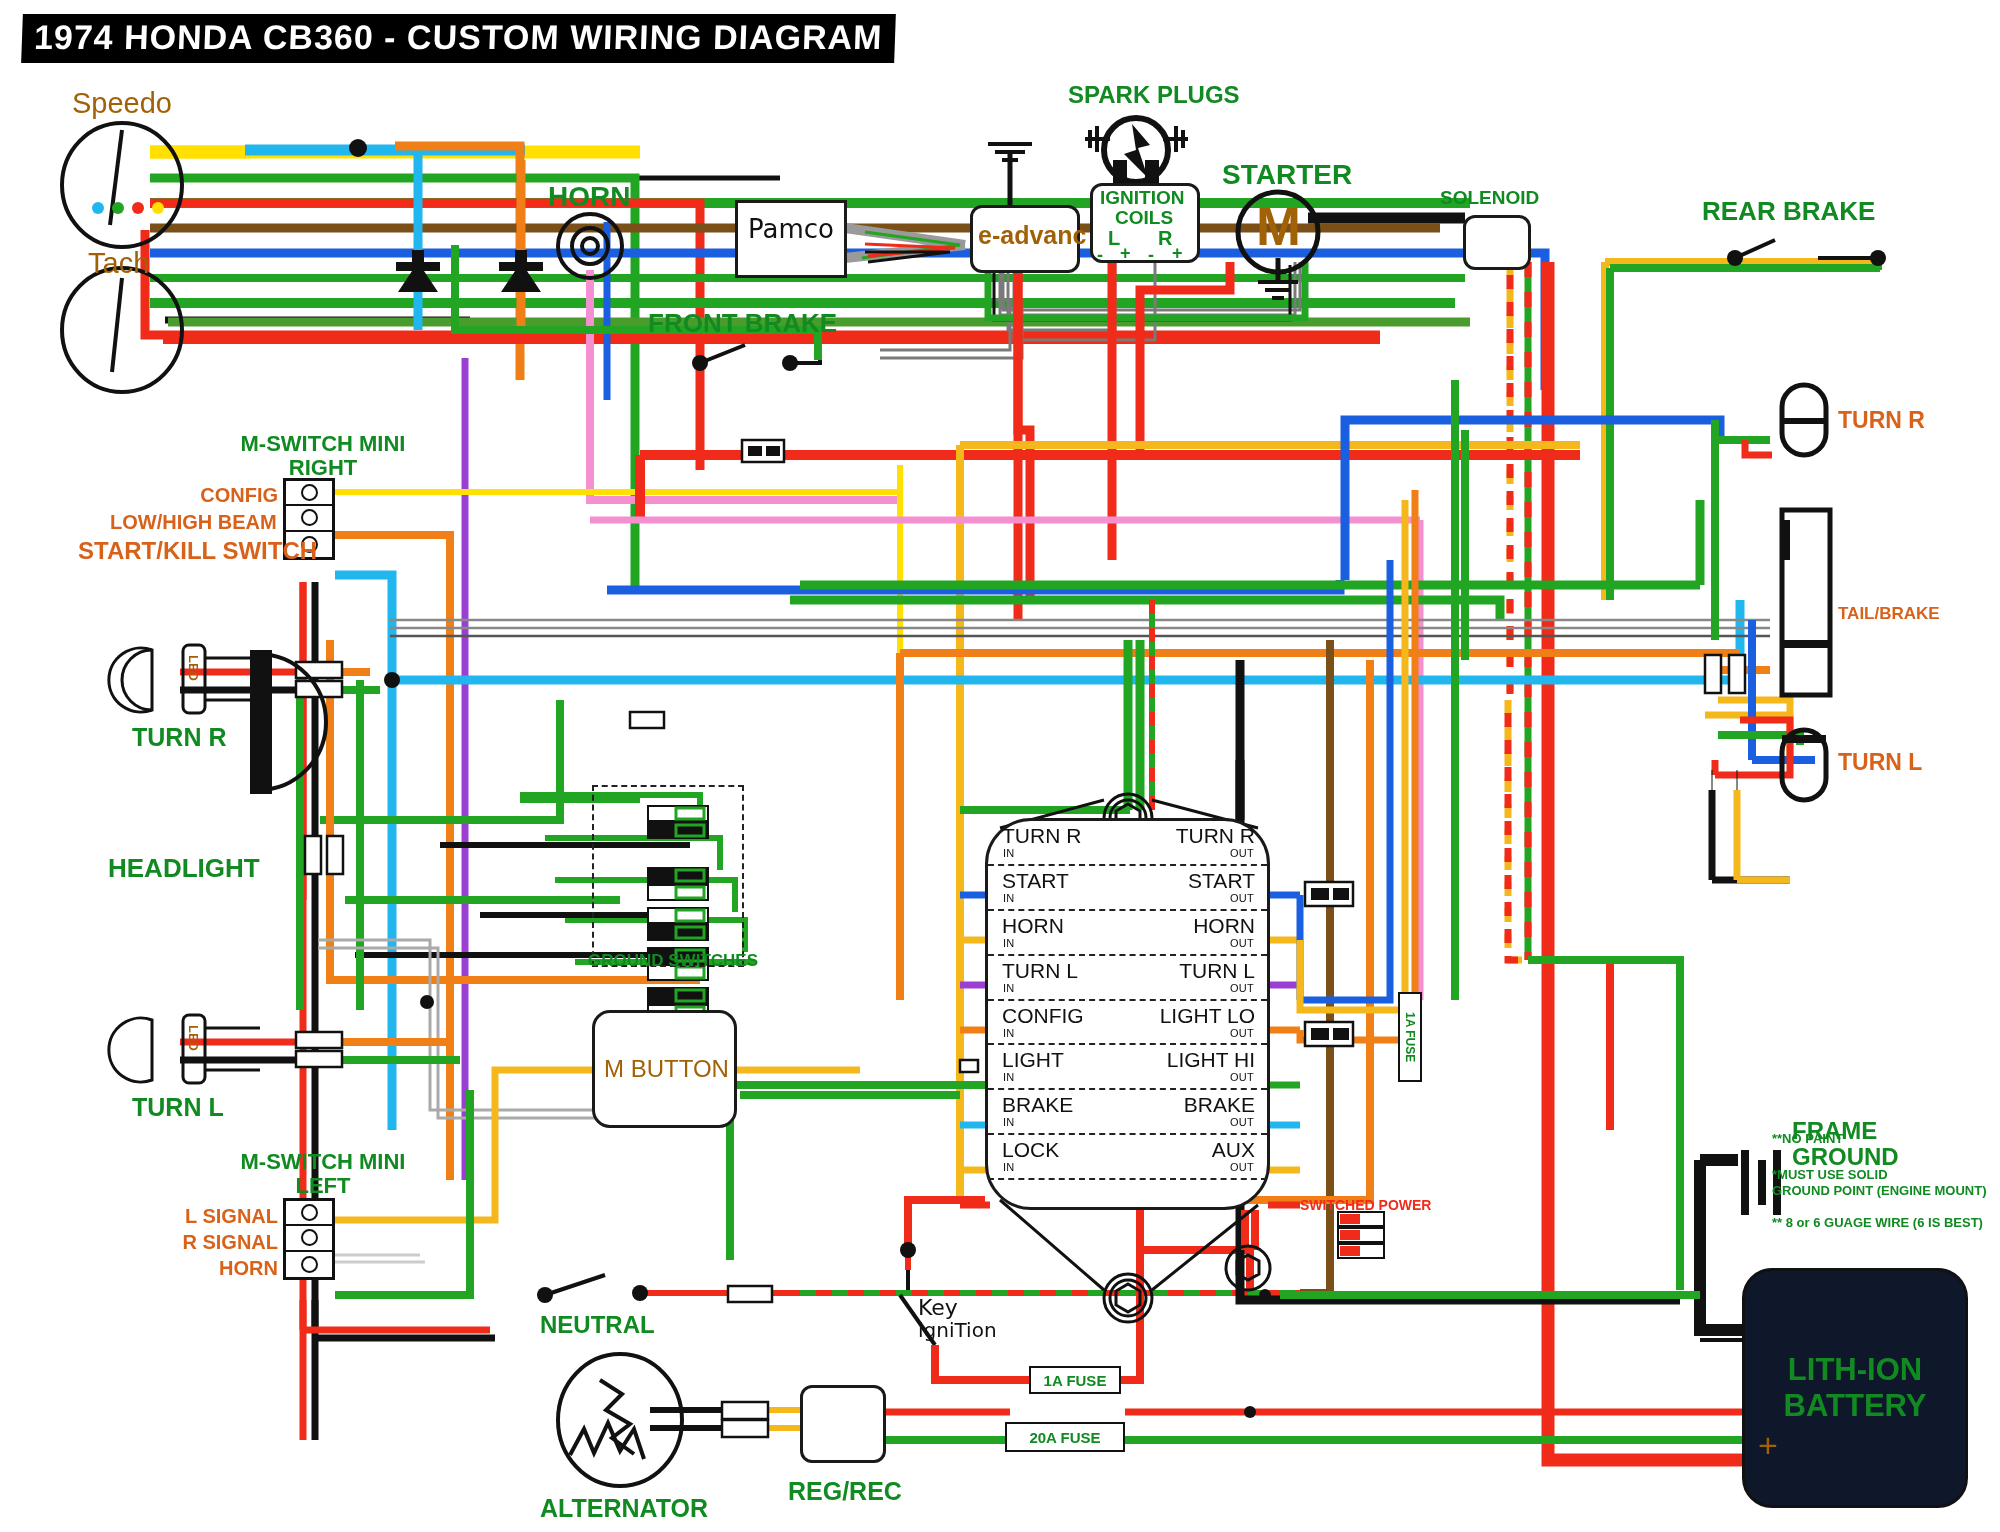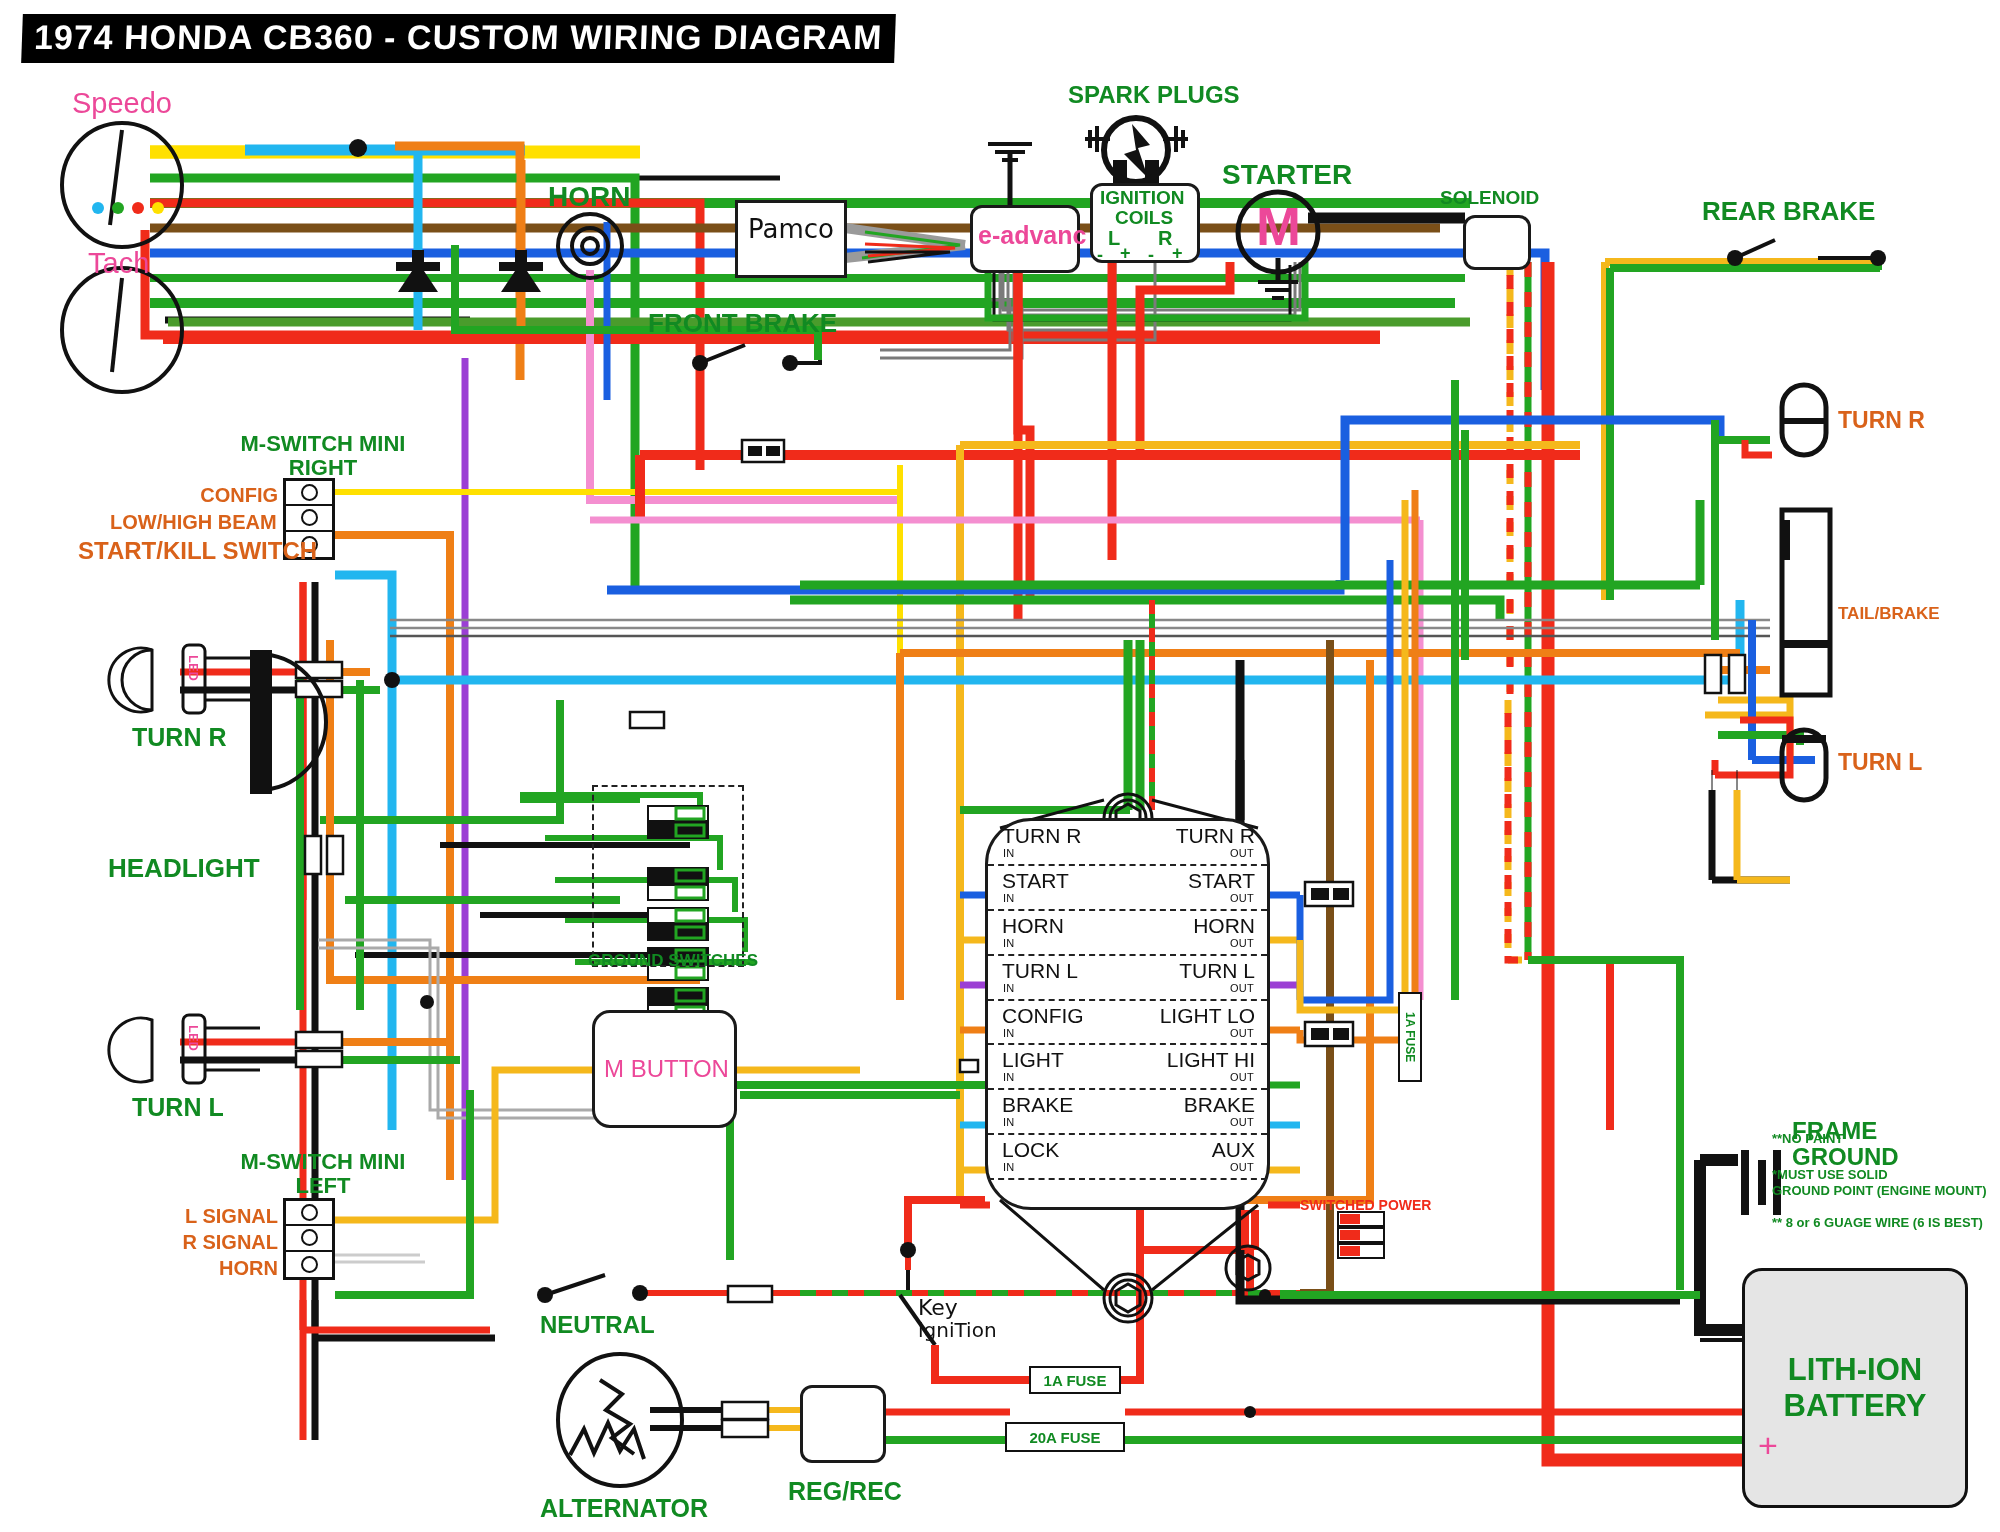--- a/index.html
+++ b/index.html
@@ -36,21 +36,21 @@
     color: #ffffff;
     font-family: "Liberation Sans", sans-serif;
     font-weight: bold;
     font-size: 34px;
     letter-spacing: 1px;
     padding: 4px 12px 6px 12px;
     transform: skewX(-2deg);
   }
   .grn { color: #118a22; font-weight: bold; }
   .org { color: #d9621a; font-weight: bold; }
-  .blk { color: #ec4899; }
+  .blk { color: #a16207; }
   .handwrite {
     font-family: "DejaVu Sans", sans-serif;
     color: #111;
   }
   .munit {
     position: absolute;
     left: 985px; top: 818px;
     width: 285px; height: 392px;
     border: 3px solid #1a1a1a;
     border-radius: 46px;
@@ -120,22 +120,22 @@
   .gsbox {
     position: absolute;
     border: 2px dashed #222;
     box-sizing: border-box;
   }
   .battery {
     position: absolute;
     left: 1742px; top: 1268px;
     width: 226px; height: 240px;
     border: 3px solid #111;
-    border-radius: 20px;
-    background: #e5e5e5;
+    border-radius: 30px;
+    background: #0f172a;
     box-sizing: border-box;
     display:flex; align-items:center; justify-content:center;
   }
   .battery span {
     color: #118a22; font-weight: bold; font-size: 31px; text-align:center; line-height:1.15;
   }
 </style>
 </head>
 <body>
 

